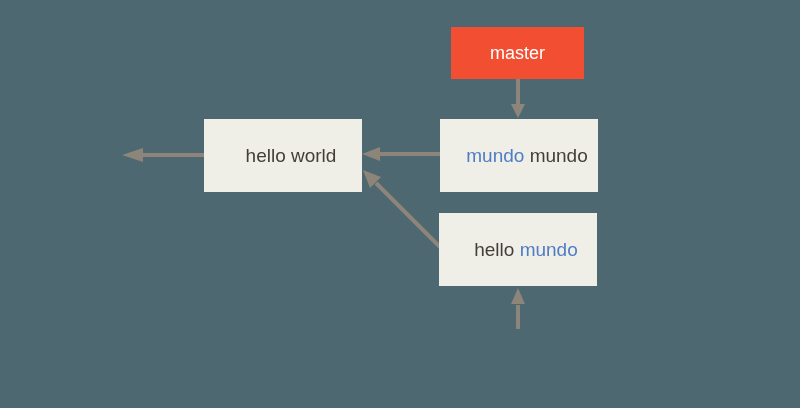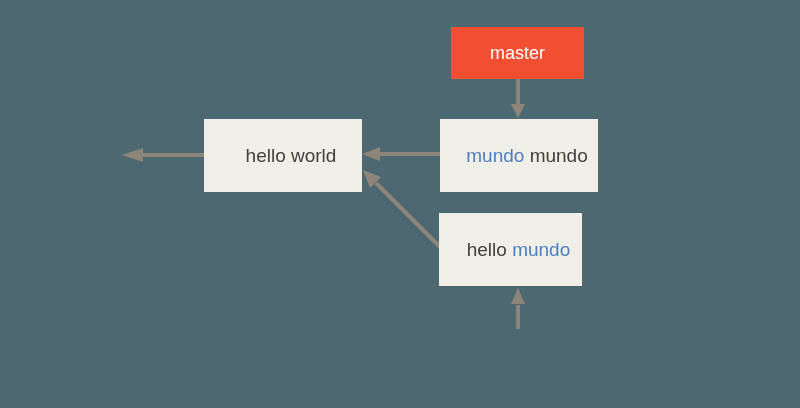--- a/index.html
+++ b/index.html
@@ -53,21 +53,21 @@
     white-space: pre;
     line-height: 1;
   }
   .hl {
     color: var(--highlight-text, #4f7dc5);
   }
   
   .pos-master      { left: 451px; top: 27px;  width: 133px; height: 52px; }
   .pos-hola-world  { left: 440px; top: 119px; width: 158px; height: 73px; }
   .pos-hello-world { left: 204px; top: 119px; width: 158px; height: 73px; }
-  .pos-hello-mundo { left: 439px; top: 213px; width: 143px; height: 73px; }
+  .pos-hello-mundo { left: 439px; top: 213px; width: 158px; height: 73px; }
   .pos-i18-world   { left: 451px; top: 329px; width: 133px; height: 52px; }
 </style>
 </head>
 <body>
 
 <div class="canvas">
 
   <svg class="arrows-layer" viewBox="0 0 800 408" xmlns="http://www.w3.org/2000/svg">
 
     <g>

